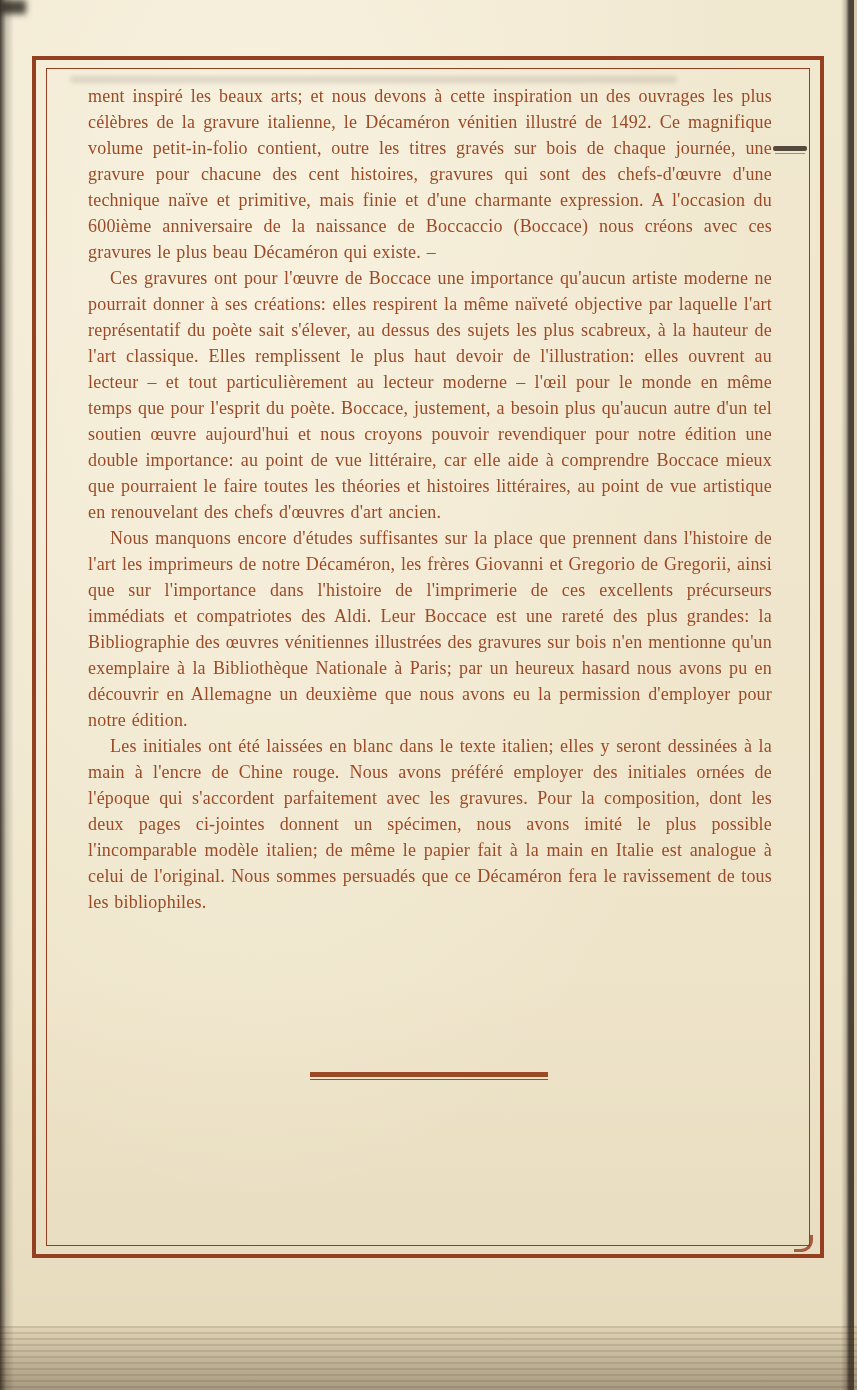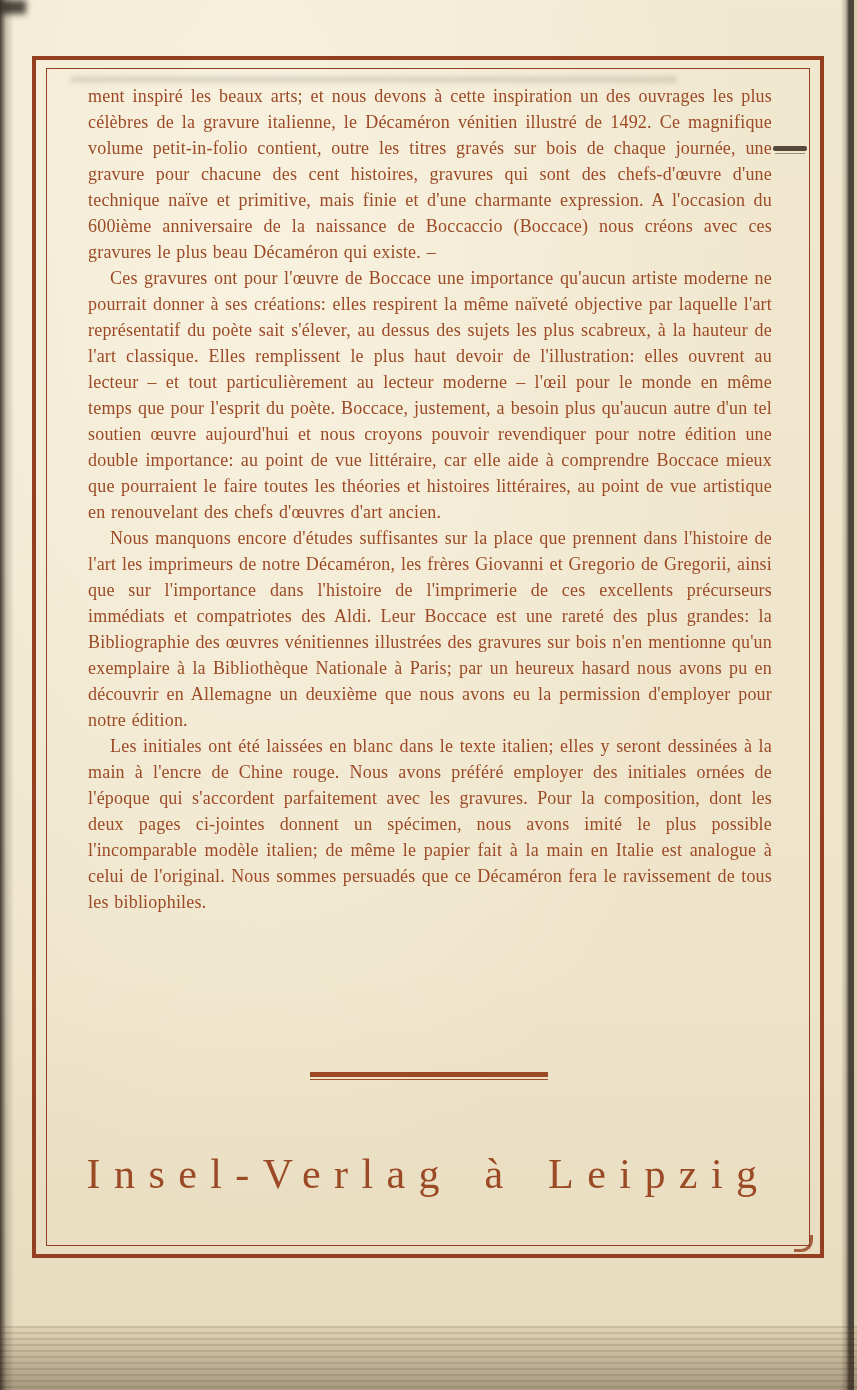--- a/index.html
+++ b/index.html
@@ -108,21 +108,20 @@
     <p class="first">ment inspiré les beaux arts; et nous devons à cette inspiration un des ouvrages les plus célèbres de la gravure italienne, le Décaméron vénitien illustré de 1492. Ce magnifique volume petit-in-folio contient, outre les titres gravés sur bois de chaque journée, une gravure pour chacune des cent histoires, gravures qui sont des chefs-d'œuvre d'une technique naïve et primitive, mais finie et d'une charmante expression. A l'occasion du 600ième anniversaire de la naissance de Boccaccio (Boccace) nous créons avec ces gravures le plus beau Décaméron qui existe. –</p>
     <p>Ces gravures ont pour l'œuvre de Boccace une importance qu'aucun artiste moderne ne pourrait donner à ses créations: elles respirent la même naïveté objective par laquelle l'art représentatif du poète sait s'élever, au dessus des sujets les plus scabreux, à la hauteur de l'art classique. Elles remplissent le plus haut devoir de l'illustration: elles ouvrent au lecteur – et tout particulièrement au lecteur moderne – l'œil pour le monde en même temps que pour l'esprit du poète. Boccace, justement, a besoin plus qu'aucun autre d'un tel soutien œuvre aujourd'hui et nous croyons pouvoir revendiquer pour notre édition une double importance: au point de vue littéraire, car elle aide à comprendre Boccace mieux que pourraient le faire toutes les théories et histoires littéraires, au point de vue artistique en renouvelant des chefs d'œuvres d'art ancien.</p>
     <p>Nous manquons encore d'études suffisantes sur la place que prennent dans l'histoire de l'art les imprimeurs de notre Décaméron, les frères Giovanni et Gregorio de Gregorii, ainsi que sur l'importance dans l'histoire de l'imprimerie de ces excellents précurseurs immédiats et compatriotes des Aldi. Leur Boccace est une rareté des plus grandes: la Bibliographie des œuvres vénitiennes illustrées des gravures sur bois n'en mentionne qu'un exemplaire à la Bibliothèque Nationale à Paris; par un heureux hasard nous avons pu en découvrir en Allemagne un deuxième que nous avons eu la permission d'employer pour notre édition.</p>
     <p>Les initiales ont été laissées en blanc dans le texte italien; elles y seront dessinées à la main à l'encre de Chine rouge. Nous avons préféré employer des initiales ornées de l'époque qui s'accordent parfaitement avec les gravures. Pour la composition, dont les deux pages ci-jointes donnent un spécimen, nous avons imité le plus possible l'incomparable modèle italien; de même le papier fait à la main en Italie est analogue à celui de l'original. Nous sommes persuadés que ce Décaméron fera le ravissement de tous les bibliophiles.</p>
   </div>
 
   <div class="margin-mark"></div>
 
   <div class="divider"></div>
 
-  <div class="publisher">Insel-Verlag à Leipzig</div>
 
   <div class="corner-mark"></div>
 
   <div class="top-smear"></div>
   <div class="corner-blot"></div>
   <div class="edge-left"></div>
   <div class="edge-right"></div>
   <div class="edge-bottom"></div>
 
 </div>

